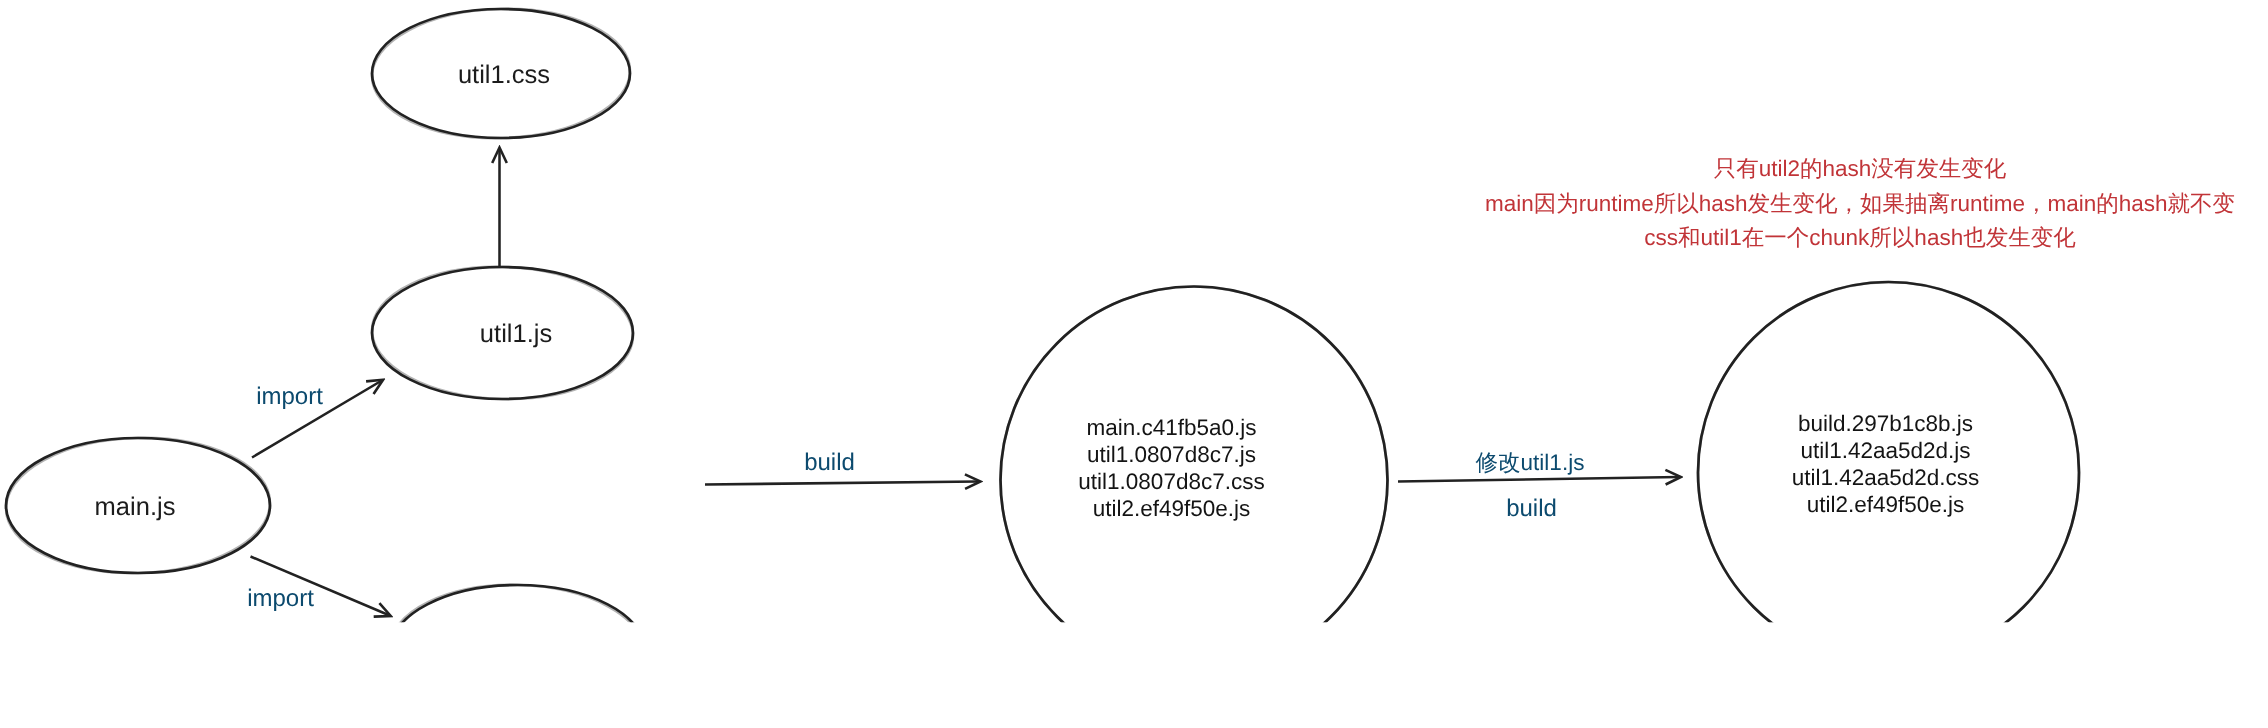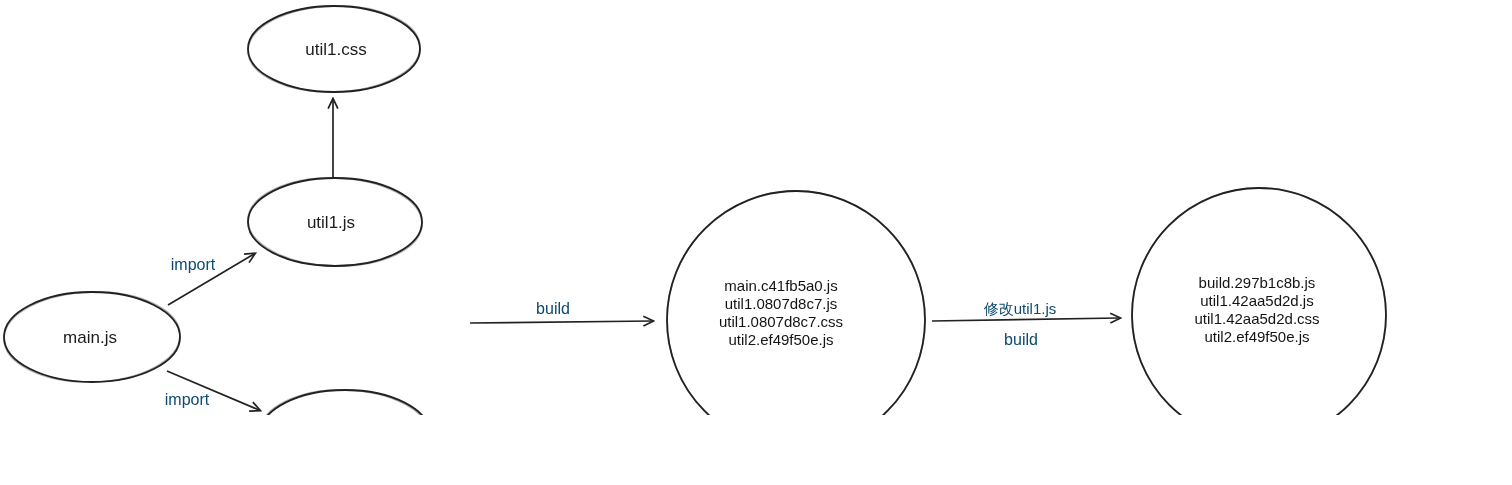--- a/index.html
+++ b/index.html
@@ -97,21 +97,21 @@
     <g stroke="#222222" fill="none" stroke-width="1.7">
       <line x1="168" y1="305" x2="254" y2="254" marker-end="url(#arrowhead)"></line>
       <line x1="167" y1="371" x2="259" y2="410" marker-end="url(#arrowhead)"></line>
       <line x1="333" y1="178" x2="333" y2="100" marker-end="url(#arrowhead)"></line>
       <line x1="470" y1="323" x2="652" y2="321" marker-end="url(#arrowhead)"></line>
       <line x1="932" y1="321" x2="1119" y2="318" marker-end="url(#arrowhead)"></line>
     </g>
   </svg>
 
   <div class="lbl" style="left:336px; top:50px;">util1.css</div>
-  <div class="lbl" style="left:331px; top:223px;">util1.js</div>
+  <div class="lbl" style="left:344px; top:223px;">util1.js</div>
   <div class="lbl" style="left:90px; top:338px;">main.js</div>
   <div class="lbl" style="left:346px; top:435px;">util2.js</div>
 
   <div class="edge-lbl" style="left:193px; top:265px;">import</div>
   <div class="edge-lbl" style="left:187px; top:400px;">import</div>
   <div class="edge-lbl" style="left:553px; top:309px;">build</div>
   <div class="edge-lbl" style="left:1020px; top:309px; font-size:15px;">修改util1.js</div>
   <div class="edge-lbl" style="left:1021px; top:340px;">build</div>
 
   <div class="bundle" style="left:781px; top:313px;">
@@ -121,15 +121,20 @@
     <div>util2.ef49f50e.js</div>
   </div>
 
   <div class="bundle" style="left:1257px; top:310px;">
     <div>build.297b1c8b.js</div>
     <div>util1.42aa5d2d.js</div>
     <div>util1.42aa5d2d.css</div>
     <div>util2.ef49f50e.js</div>
   </div>
 
+  <div class="annotation" style="left:1240px; top:136px;">
+    <div>只有util2的hash没有发生变化</div>
+    <div>main因为runtime所以hash发生变化，如果抽离runtime，main的hash就不变</div>
+    <div>css和util1在一个chunk所以hash也发生变化</div>
+  </div>
 
 
 </div>
 
 </body></html>

